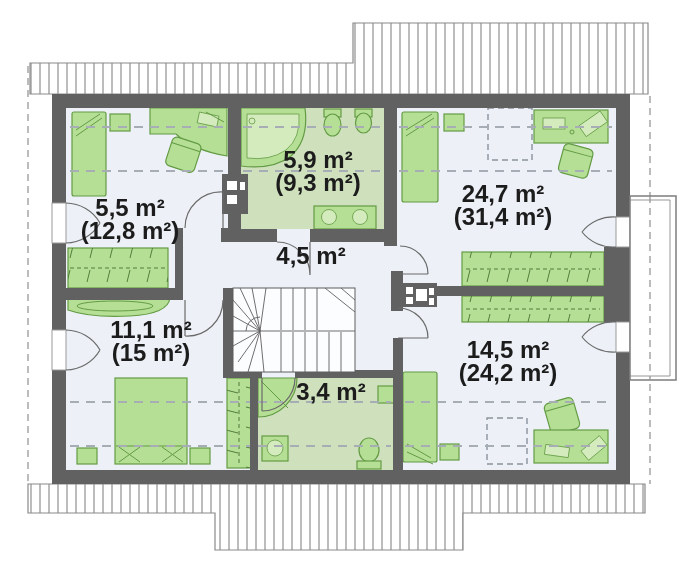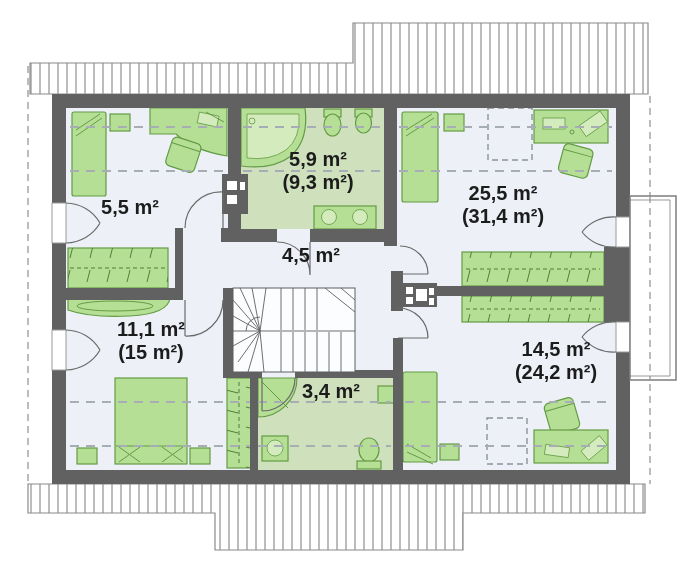--- a/index.html
+++ b/index.html
@@ -16,21 +16,21 @@
   .gap{fill:#ffffff;stroke:#9a9a9a;stroke-width:1;}
   .cdash{stroke:var(--dash,#a7adb5);stroke-width:2;stroke-dasharray:9 7;fill:none;}
   .edash{stroke:#8f8f8f;stroke-width:1.2;stroke-dasharray:7 5;fill:none;}
   .stair{fill:#fcfdff;stroke:#5f5f5f;stroke-width:1;}
   .sline{stroke:#5f5f5f;stroke-width:.9;fill:none;}
   .skylight{stroke:#8a929c;stroke-width:1.4;stroke-dasharray:6 4;fill:none;}
   .rail{stroke:#4f7d3a;stroke-width:1;stroke-dasharray:4 3;fill:none;}
   .roofband{fill:url(#hatch);stroke:#8a8a8a;stroke-width:1.2;}
   .balc{fill:#ffffff;stroke:#7d7d7d;stroke-width:1.5;}
   .lbl{position:absolute;transform:translateX(-50%);text-align:center;
-       font-weight:bold;font-size:20px;line-height:23px;color:var(--text,#1c1c1c);
+       font-weight:bold;font-size:24px;line-height:23px;color:var(--text,#1c1c1c);
        white-space:nowrap;letter-spacing:0px;}
   .lbl span{display:block;}
 </style>
 </head>
 <body>
 
 <div id="stage">
 <svg width="700" height="575" viewBox="0 0 700 575">
   <defs>
     <pattern id="hatch" width="9" height="9" patternUnits="userSpaceOnUse">
@@ -242,36 +242,37 @@
 
   <g>
     <rect class="balc" x="630" y="196" width="46" height="184"></rect>
     <path d="M630,200 H670 V376 H630" fill="none" stroke="#7d7d7d" stroke-width="0.8"></path>
     <line class="edash" x1="650" y1="196" x2="650" y2="380"></line>
   </g>
 </svg>
 
 <div class="lbl" style="left:130px;top:196px;">
   <span>5,5 m²</span>
+  <span>(12,8 m²)</span>
 </div>
 <div class="lbl" style="left:318px;top:148px;">
   <span>5,9 m²</span>
   <span>(9,3 m²)</span>
 </div>
 <div class="lbl" style="left:503px;top:182px;">
-  <span>25,5 m²</span>
+  <span>24,7 m²</span>
   <span>(31,4 m²)</span>
 </div>
 <div class="lbl" style="left:311px;top:244px;">
   <span>4,5 m²</span>
 </div>
 <div class="lbl" style="left:151px;top:318px;">
   <span>11,1 m²</span>
   <span>(15 m²)</span>
 </div>
-<div class="lbl" style="left:508px;top:338px;margin-left:48px;">
+<div class="lbl" style="left:508px;top:338px;">
   <span>14,5 m²</span>
   <span>(24,2 m²)</span>
 </div>
 <div class="lbl" style="left:331px;top:380px;">
   <span>3,4 m²</span>
 </div>
 
 </div>
 </body></html>

